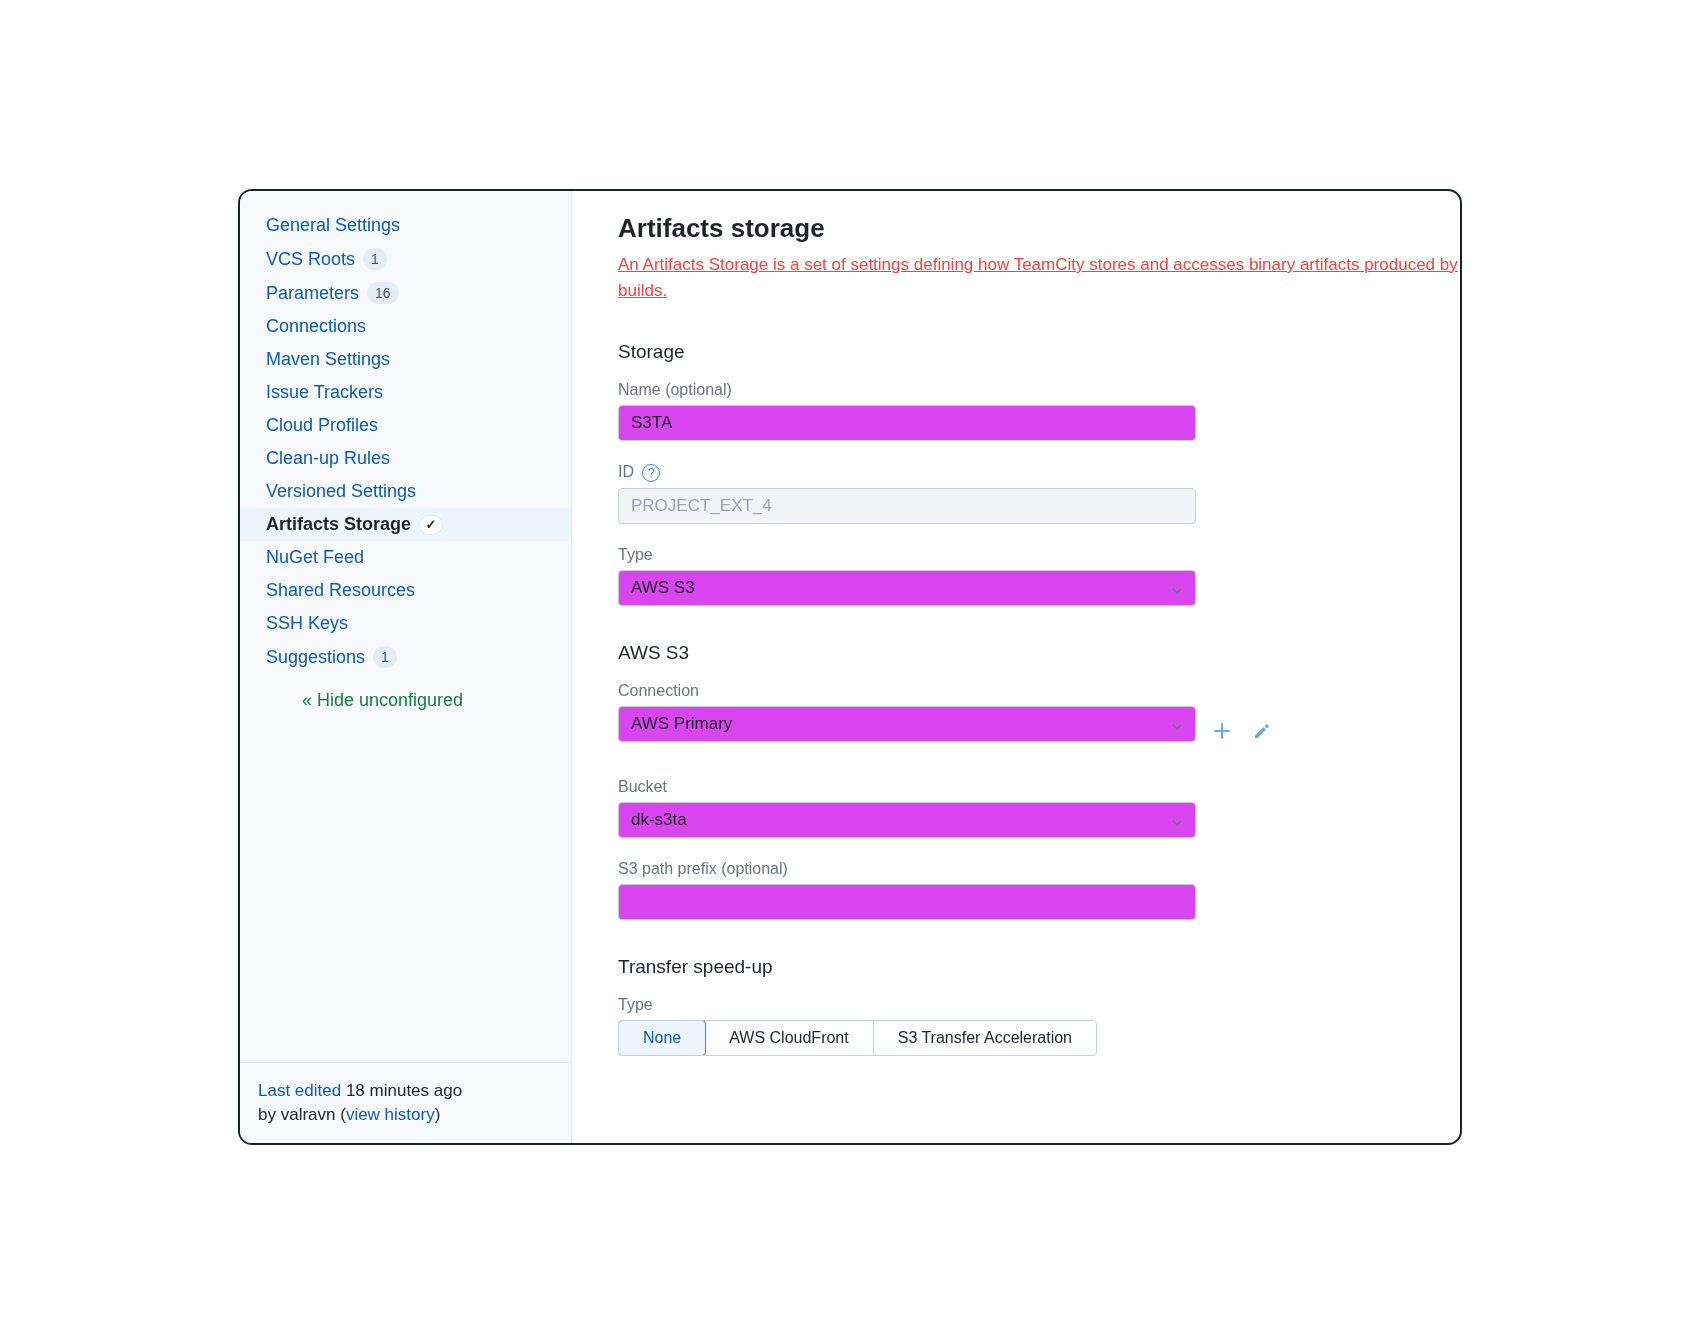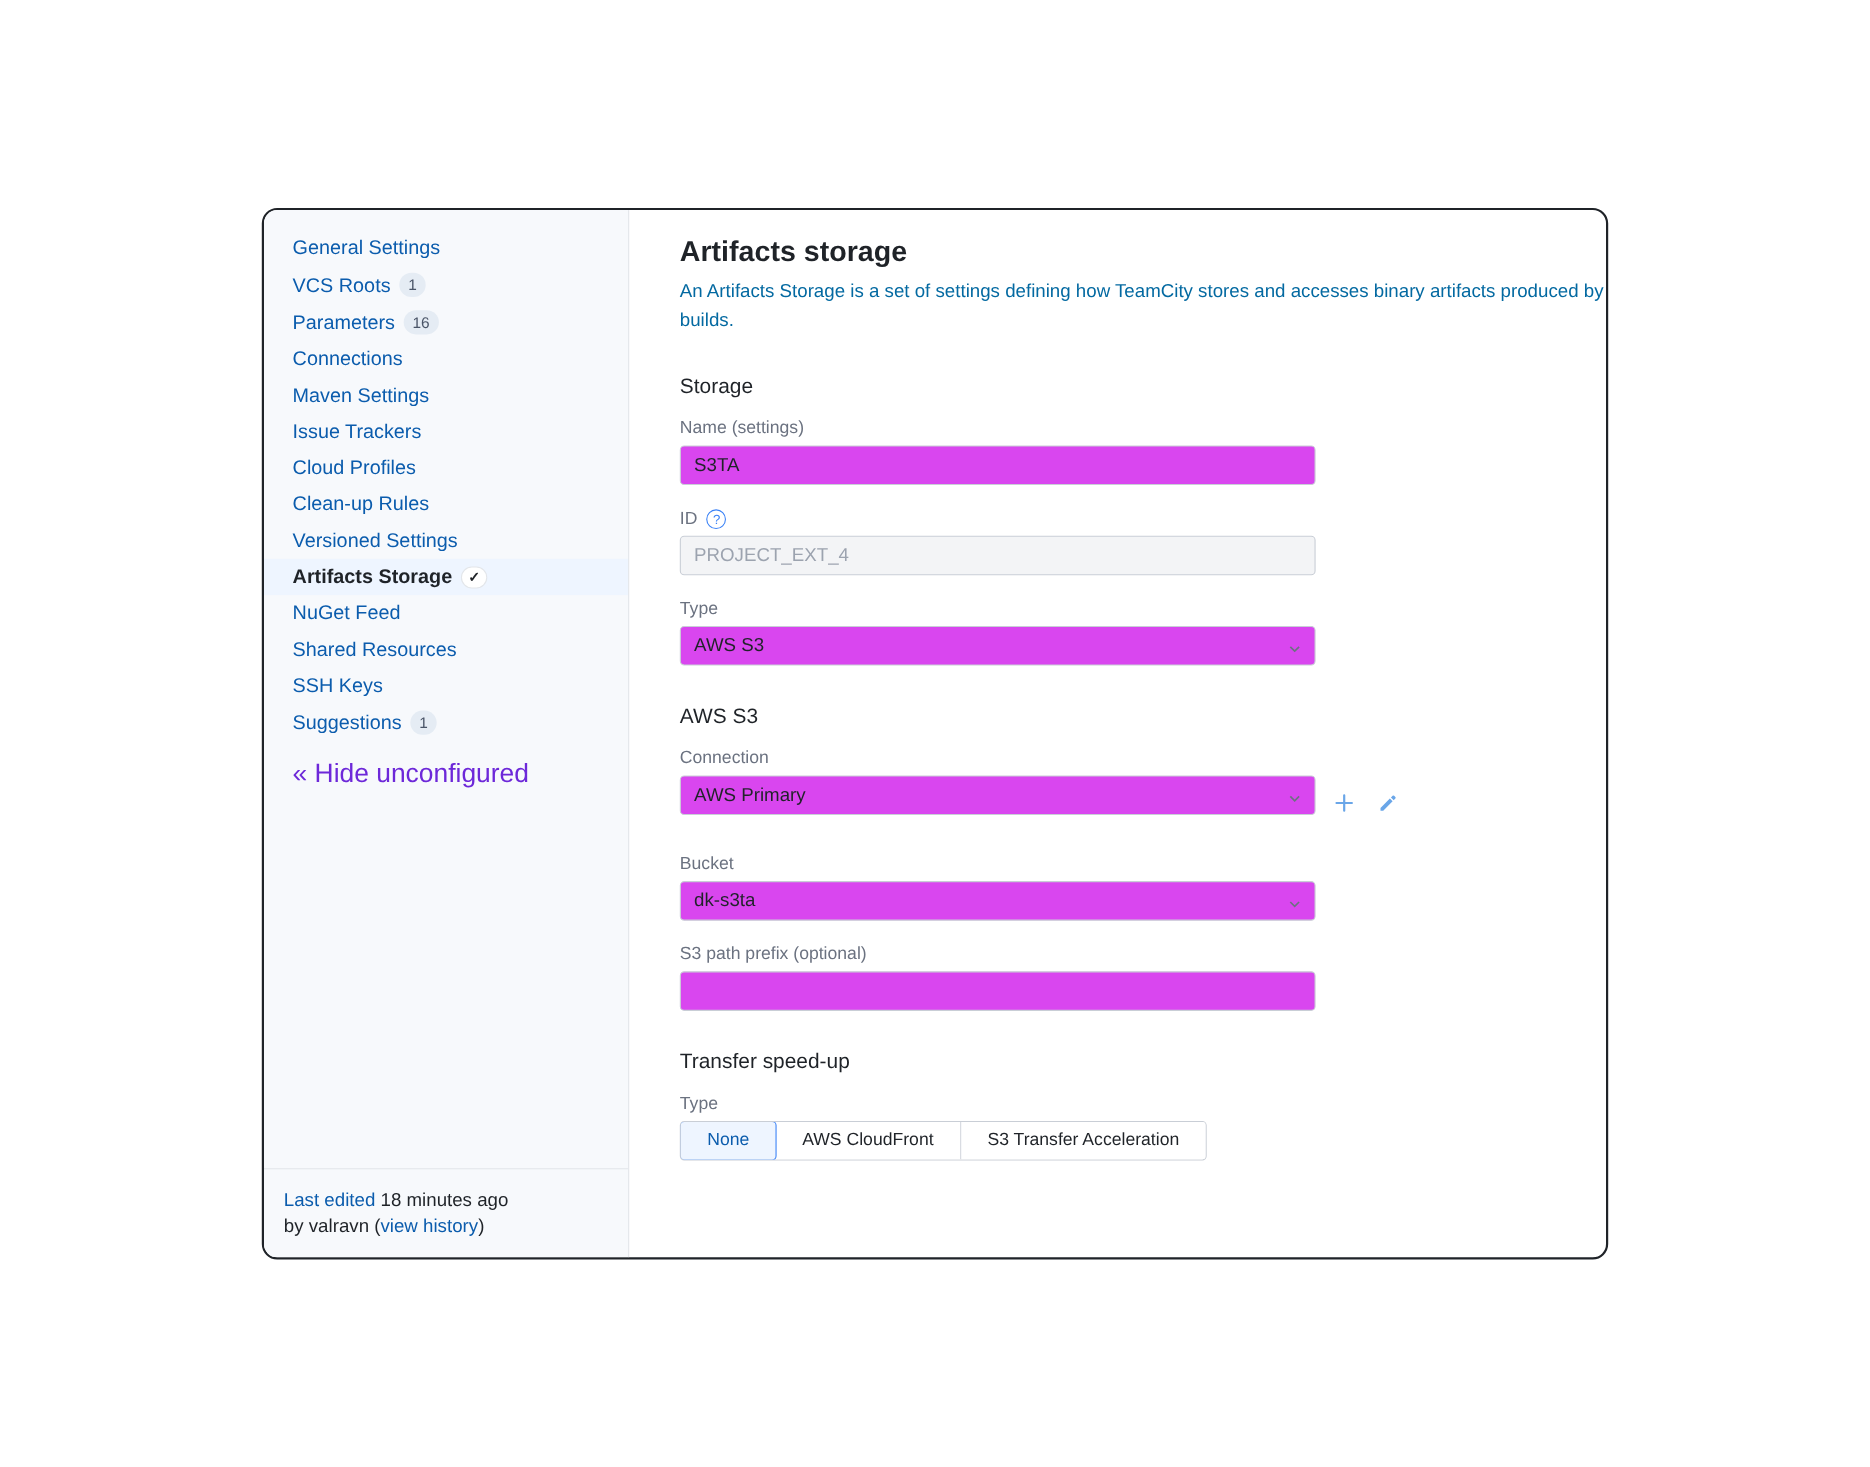--- a/index.html
+++ b/index.html
@@ -80,41 +80,43 @@
   .sidebar-footer {
     border-top: 1px solid #e3e6ea;
     padding: 16px 18px;
     font-size: 17px;
     line-height: 1.4;
     color: #1f2328;
   }
   .sidebar-footer a { color: #0b5cad; text-decoration: none; }
   .hide-link {
     padding: 16px 26px 4px;
-    color: #6d28d9;
-    font-size: 24px;
-    cursor: pointer;
+    color: #15803d;
+    font-size: 18px;
+    cursor: pointer;
+    margin-left: 36px;
   }
   
   .main {
     flex: 1;
     padding: 22px 0 0 46px;
     overflow-y: auto;
   }
   .page-title {
     font-size: 26px;
     font-weight: 700;
     margin-bottom: 8px;
   }
   .page-desc {
     font-size: 17px;
-    color: #0369a1;
+    color: #ef4444;
     line-height: 1.5;
     margin-bottom: 38px;
     max-width: 840px;
+    text-decoration: underline;
   }
   .section-title {
     font-size: 19px;
     font-weight: 400;
     margin-bottom: 18px;
   }
   .field {
     margin-bottom: 22px;
     max-width: 578px;
   }
@@ -272,21 +274,21 @@
   </aside>
 
   <main class="main">
     <h1 class="page-title">Artifacts storage</h1>
     <p class="page-desc">An Artifacts Storage is a set of settings defining how TeamCity stores and accesses binary artifacts produced by builds.</p>
 
     <div class="section-gap">
       <h2 class="section-title">Storage</h2>
 
       <div class="field">
-        <label class="field-label">Name (settings)</label>
+        <label class="field-label">Name (optional)</label>
         <input class="input" type="text" value="S3TA" style="">
       </div>
 
       <div class="field">
         <label class="field-label">
           <span>ID</span>
           <span class="help-icon">?</span>
         </label>
         <input class="input readonly" type="text" readonly="" value="PROJECT_EXT_4" style="">
       </div>

